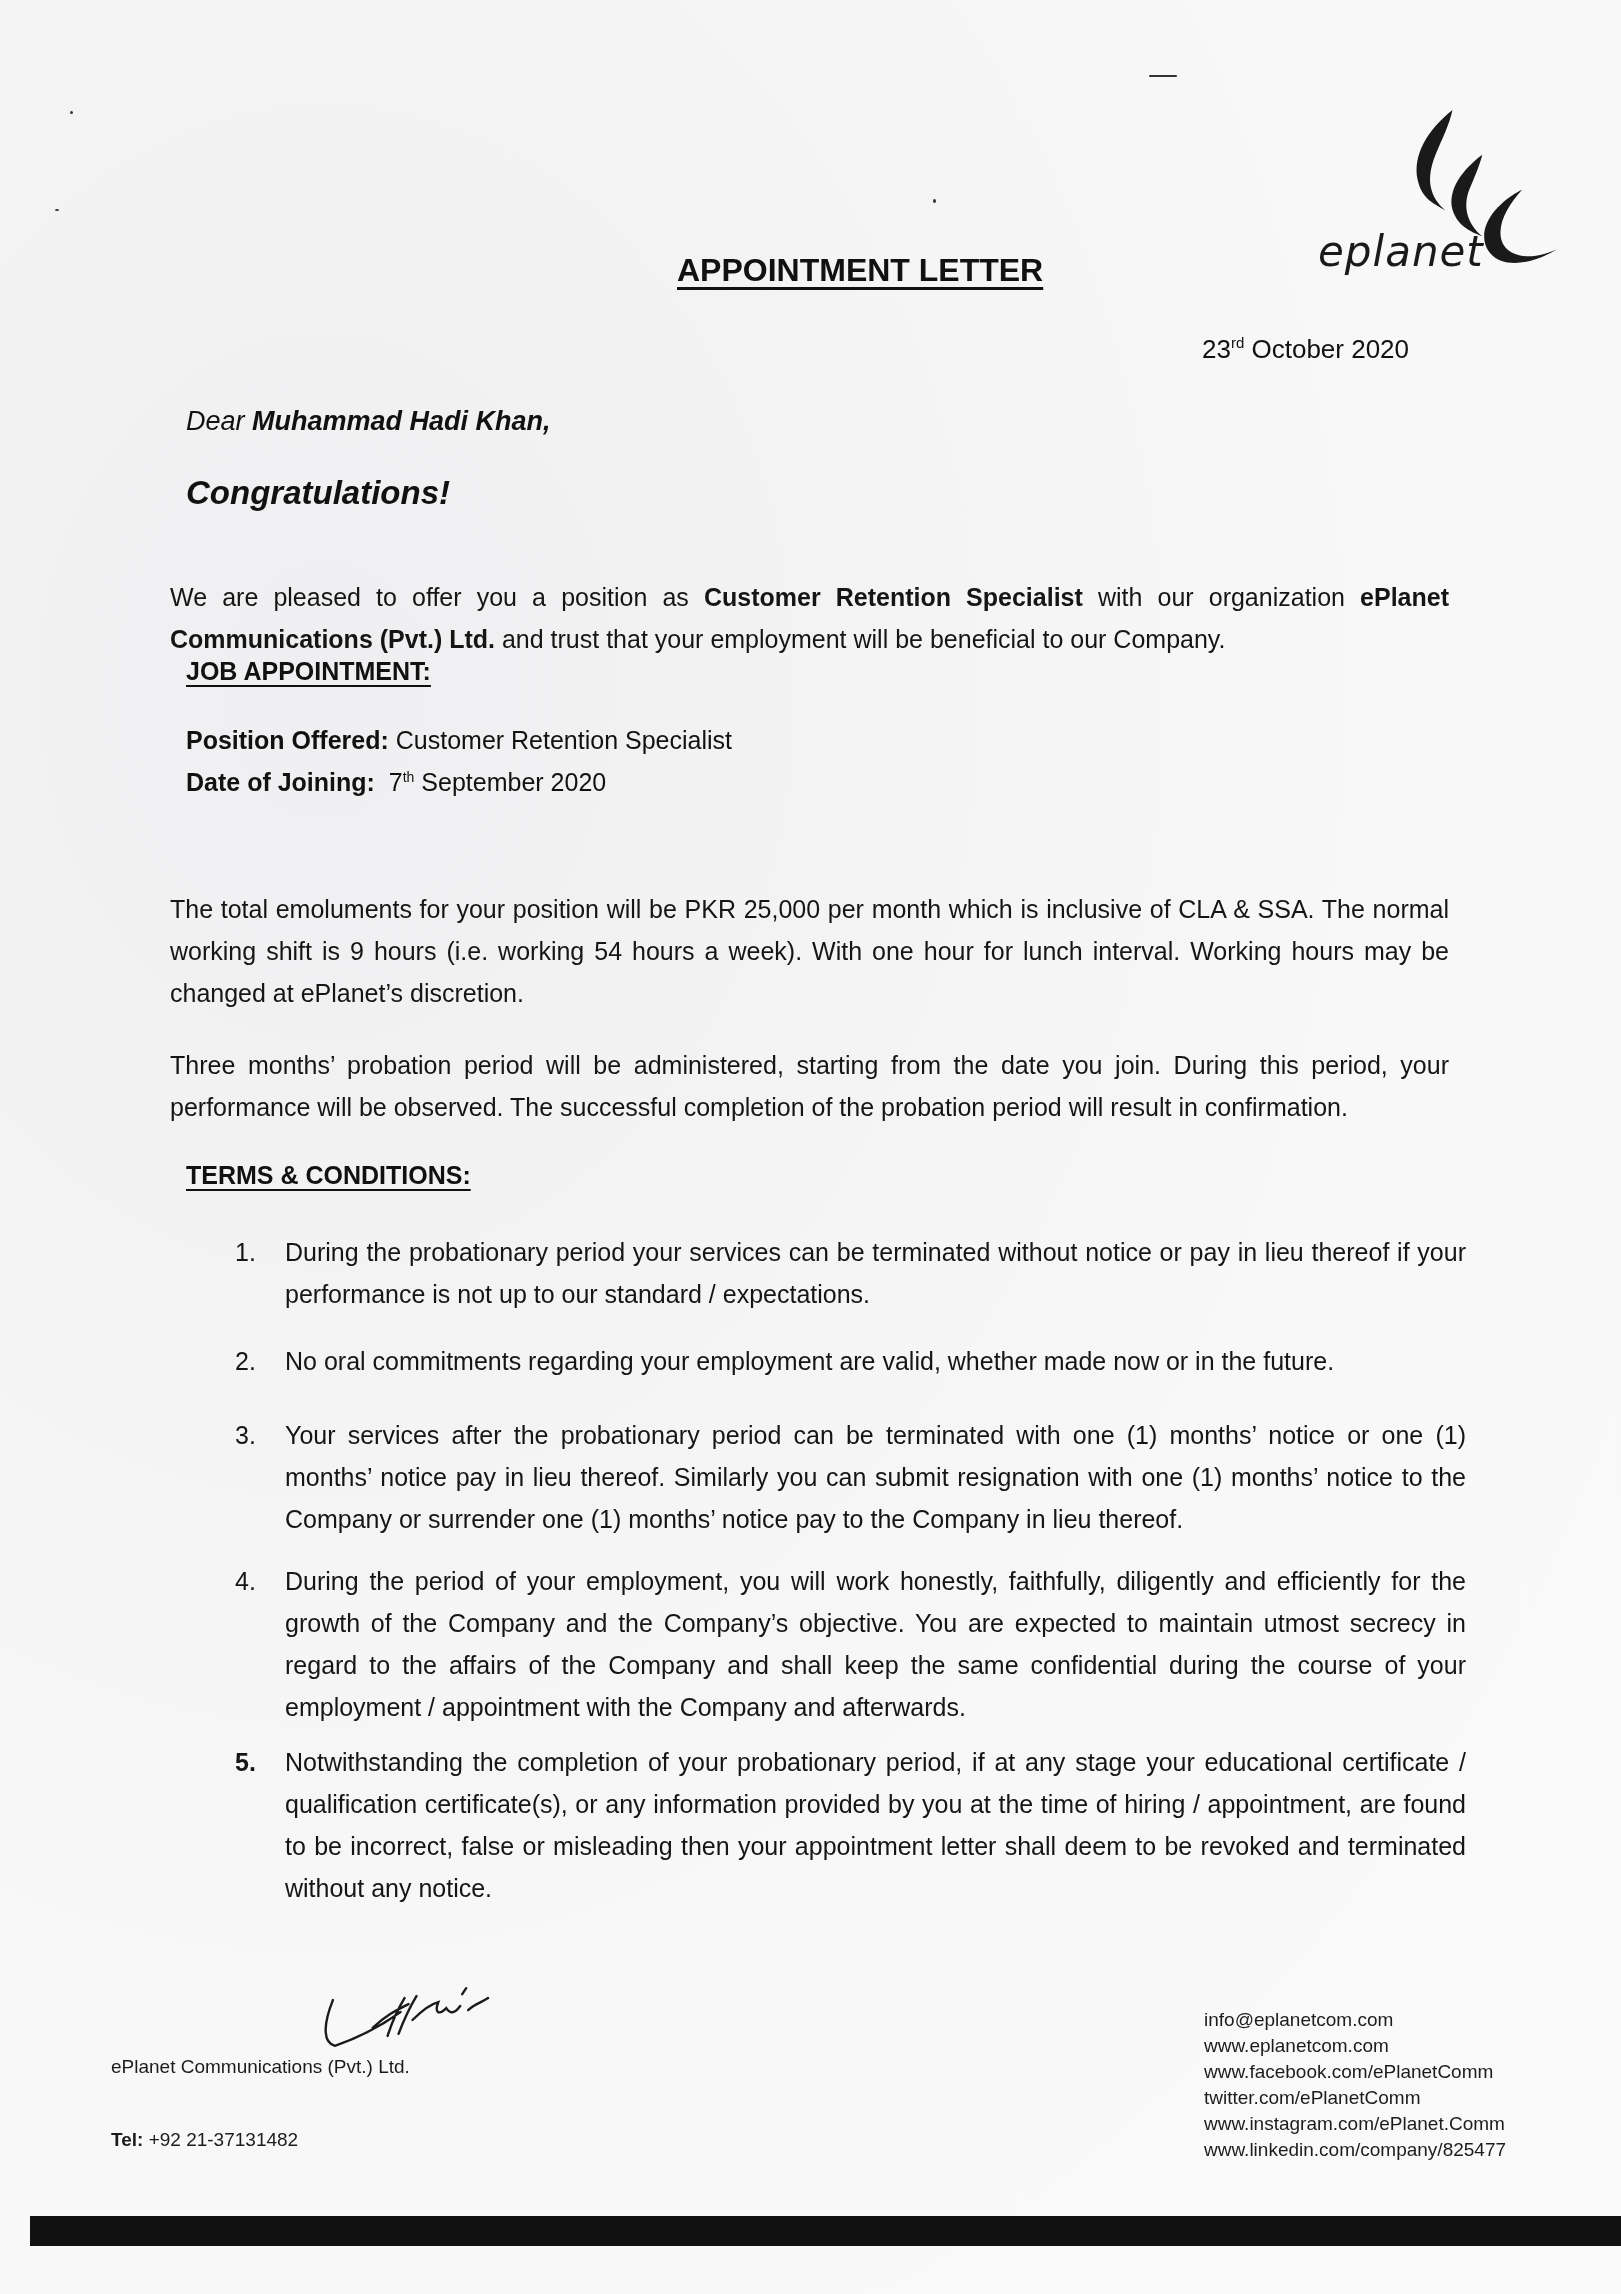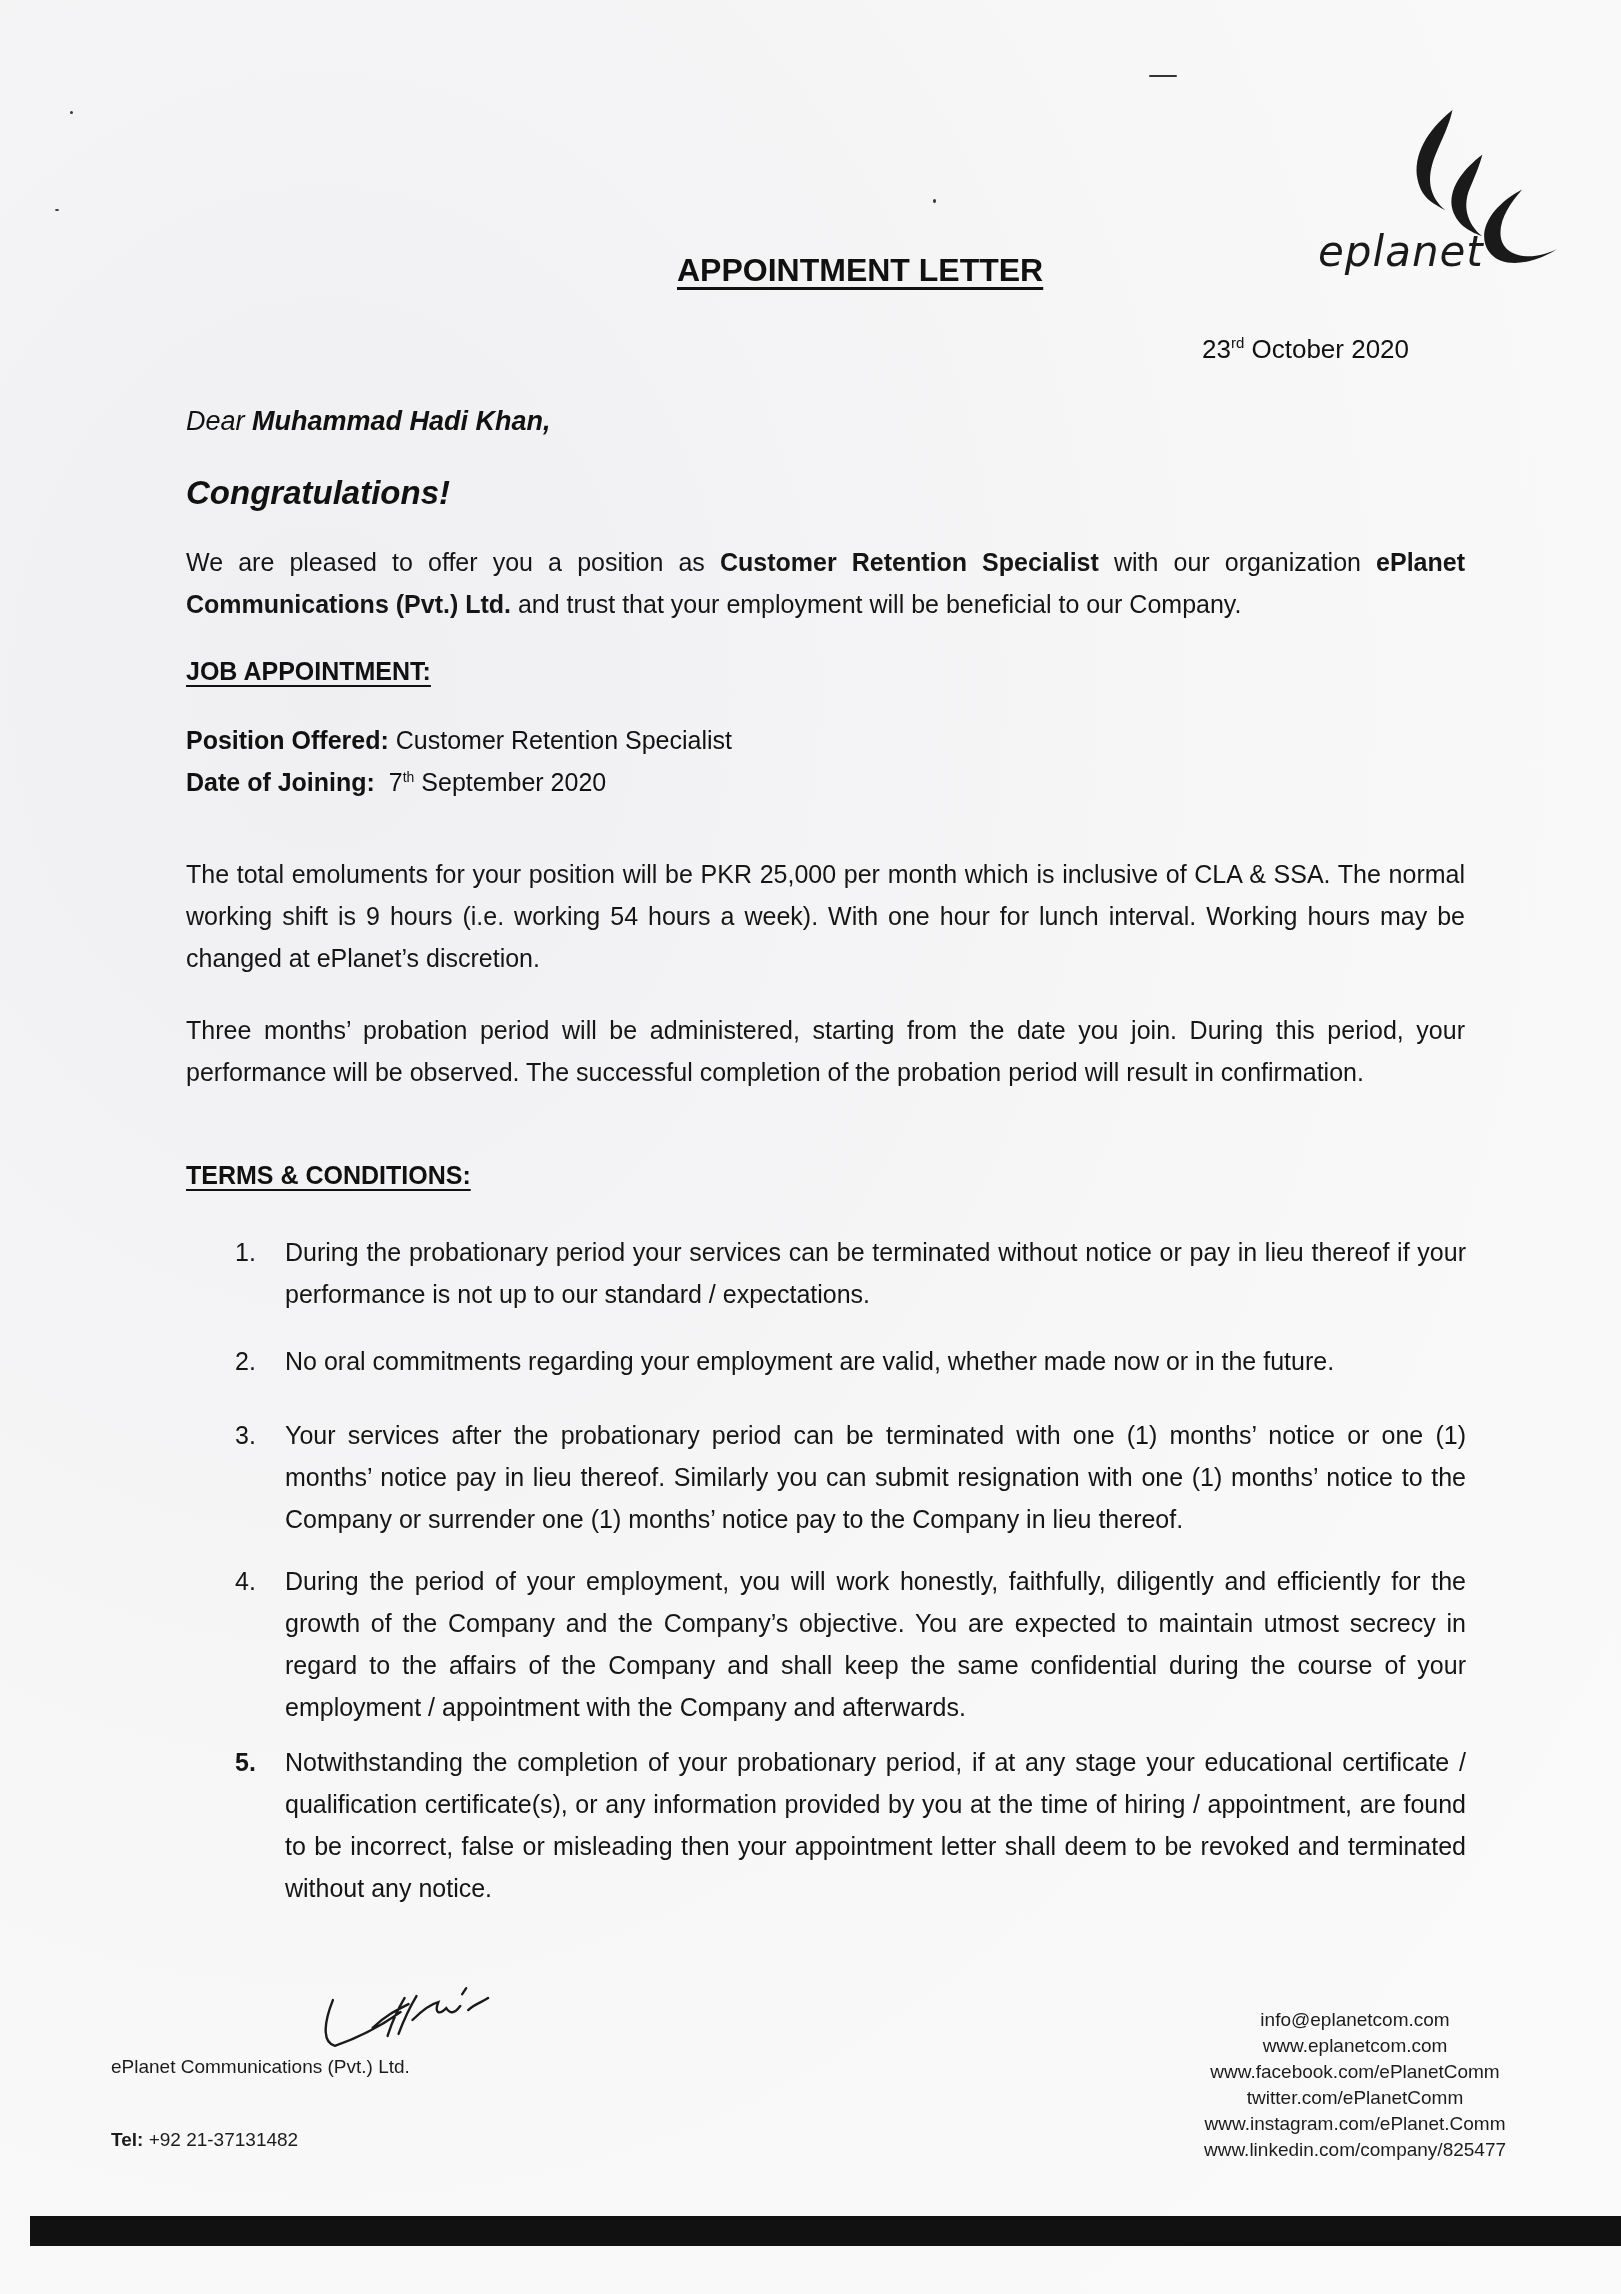--- a/index.html
+++ b/index.html
@@ -18,21 +18,21 @@
     .logo { left: 1318px; top: 85px; width: 239px; height: 229px; }
     .logo-text { position: absolute; left: 1318px; top: 227px; font-size: 42px; font-style: italic; font-family: "DejaVu Sans", sans-serif; font-weight: 300; letter-spacing: 1px; color: #1a1a1a; }
 
     .title { left: 677px; top: 252px; font-size: 32px; font-weight: bold; text-decoration: underline; text-underline-offset: 6px; text-decoration-thickness: 3px; letter-spacing: 0px; }
     .date { left: 1202px; top: 334px; font-size: 26px; }
     .date sup { font-size: 15px; }
 
     .salutation { left: 186px; top: 406px; font-size: 27px; font-style: italic; }
     .congrats { left: 186px; top: 474px; font-size: 33px; font-style: italic; font-weight: bold; }
 
-    .para { left: 186px; width: 1279px; text-align: justify; }
+    .para { left: 170px; width: 1279px; text-align: justify; margin-top: 35px; }
     .p-intro { top: 541px; }
     .section-head { left: 186px; font-size: 25px; font-weight: bold; text-decoration: underline; text-underline-offset: 5px; }
     .h-job { top: 657px; }
     .job-line { left: 186px; font-size: 25px; }
     .j1 { top: 726px; }
     .j2 { top: 768px; }
     .j2 sup { font-size: 14px; }
     .p-emol { top: 853px; }
     .p-prob { top: 1009px; }
     .h-terms { top: 1161px; }
@@ -47,21 +47,21 @@
     .t5 { top: 1741px; }
     .t5 .term-num { font-weight: bold; }
 
     .signature { left: 313px; top: 1980px; width: 189px; height: 80px; }
     .footer-left { left: 111px; font-size: 19px; color: #1c1c1c; }
     .f-company { top: 2056px; }
     .f-address { top: 2088px; }
     .f-tel { top: 2129px; }
     .f-tel b { font-weight: bold; }
     .footer-right { left: 1204px; top: 2007px; font-size: 19px; line-height: 26px; color: #1c1c1c; }
-    .footer-right div { white-space: nowrap; text-align: center; }
+    .footer-right div { white-space: nowrap; }
 
     .bottom-bar { left: 30px; top: 2216px; width: 1597px; height: 30px; background: #111; }
     .speck { position: absolute; background: #333; border-radius: 50%; }
   </style>
 </head>
 <body>
 
 <div class="page">
 
   <span class="speck" style="left:70px;top:111px;width:3px;height:3px;"></span>

